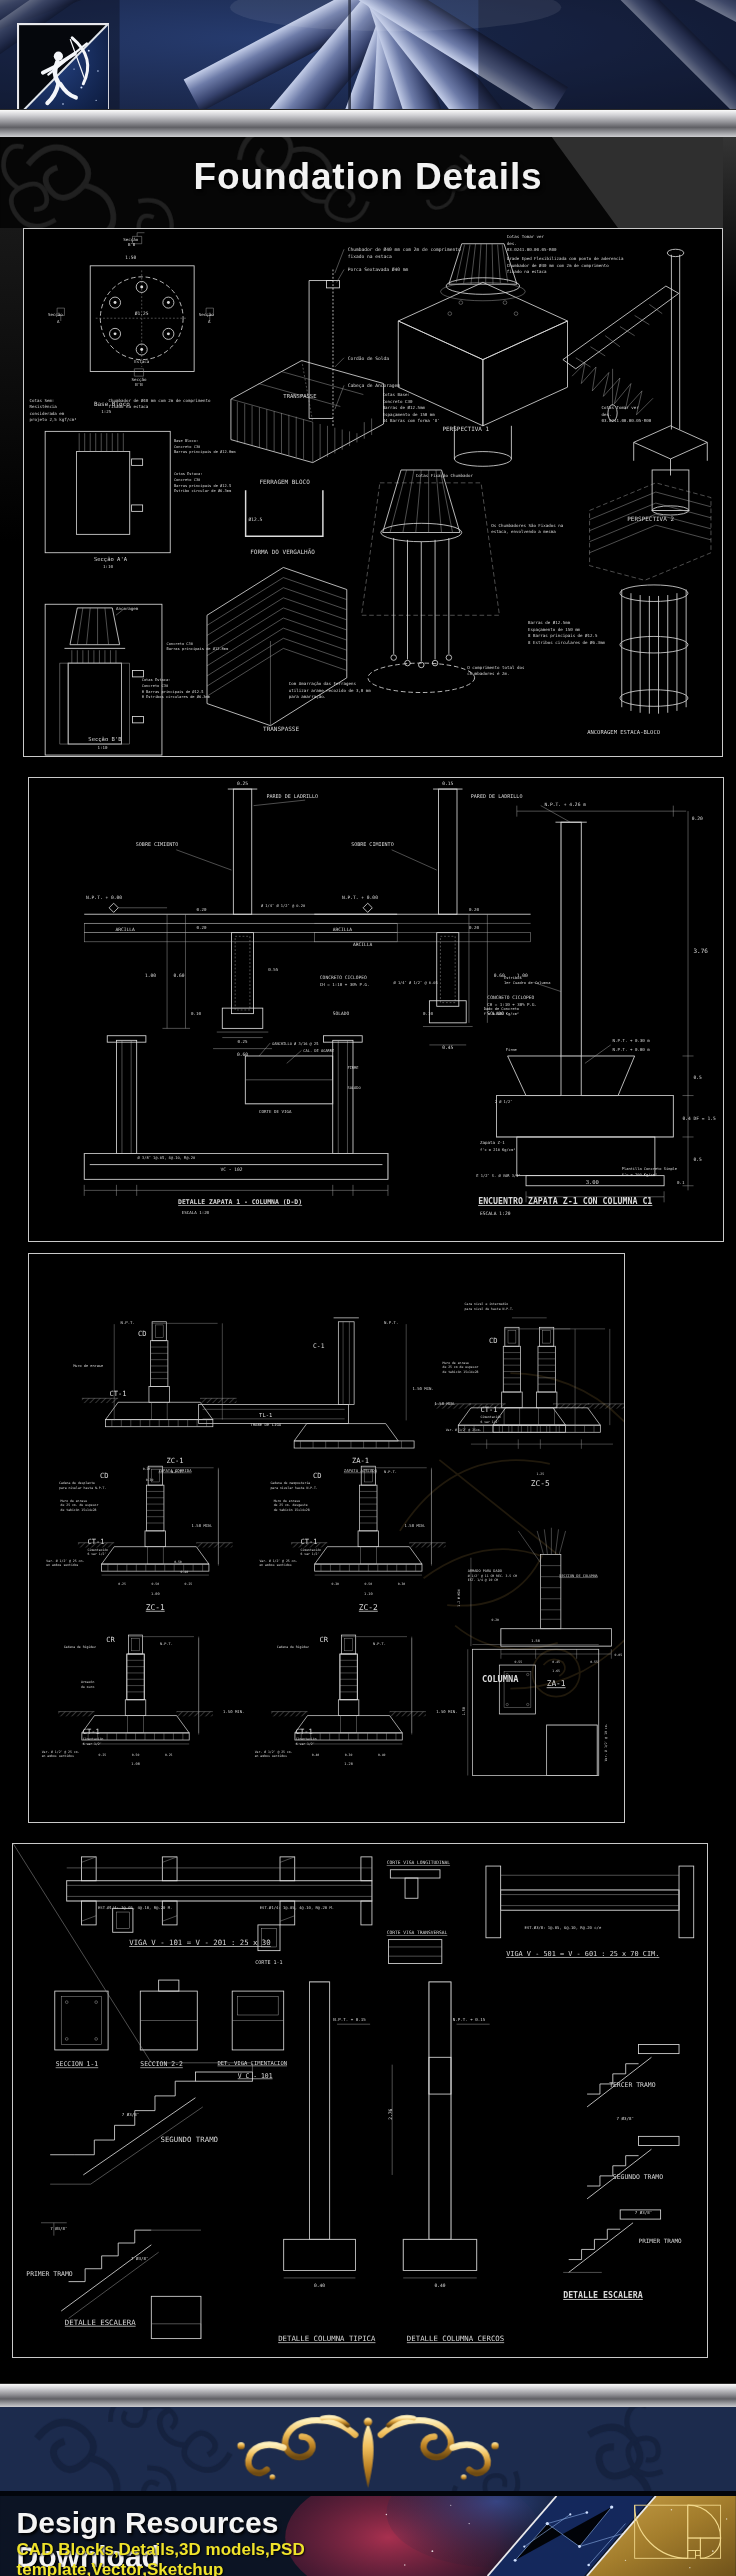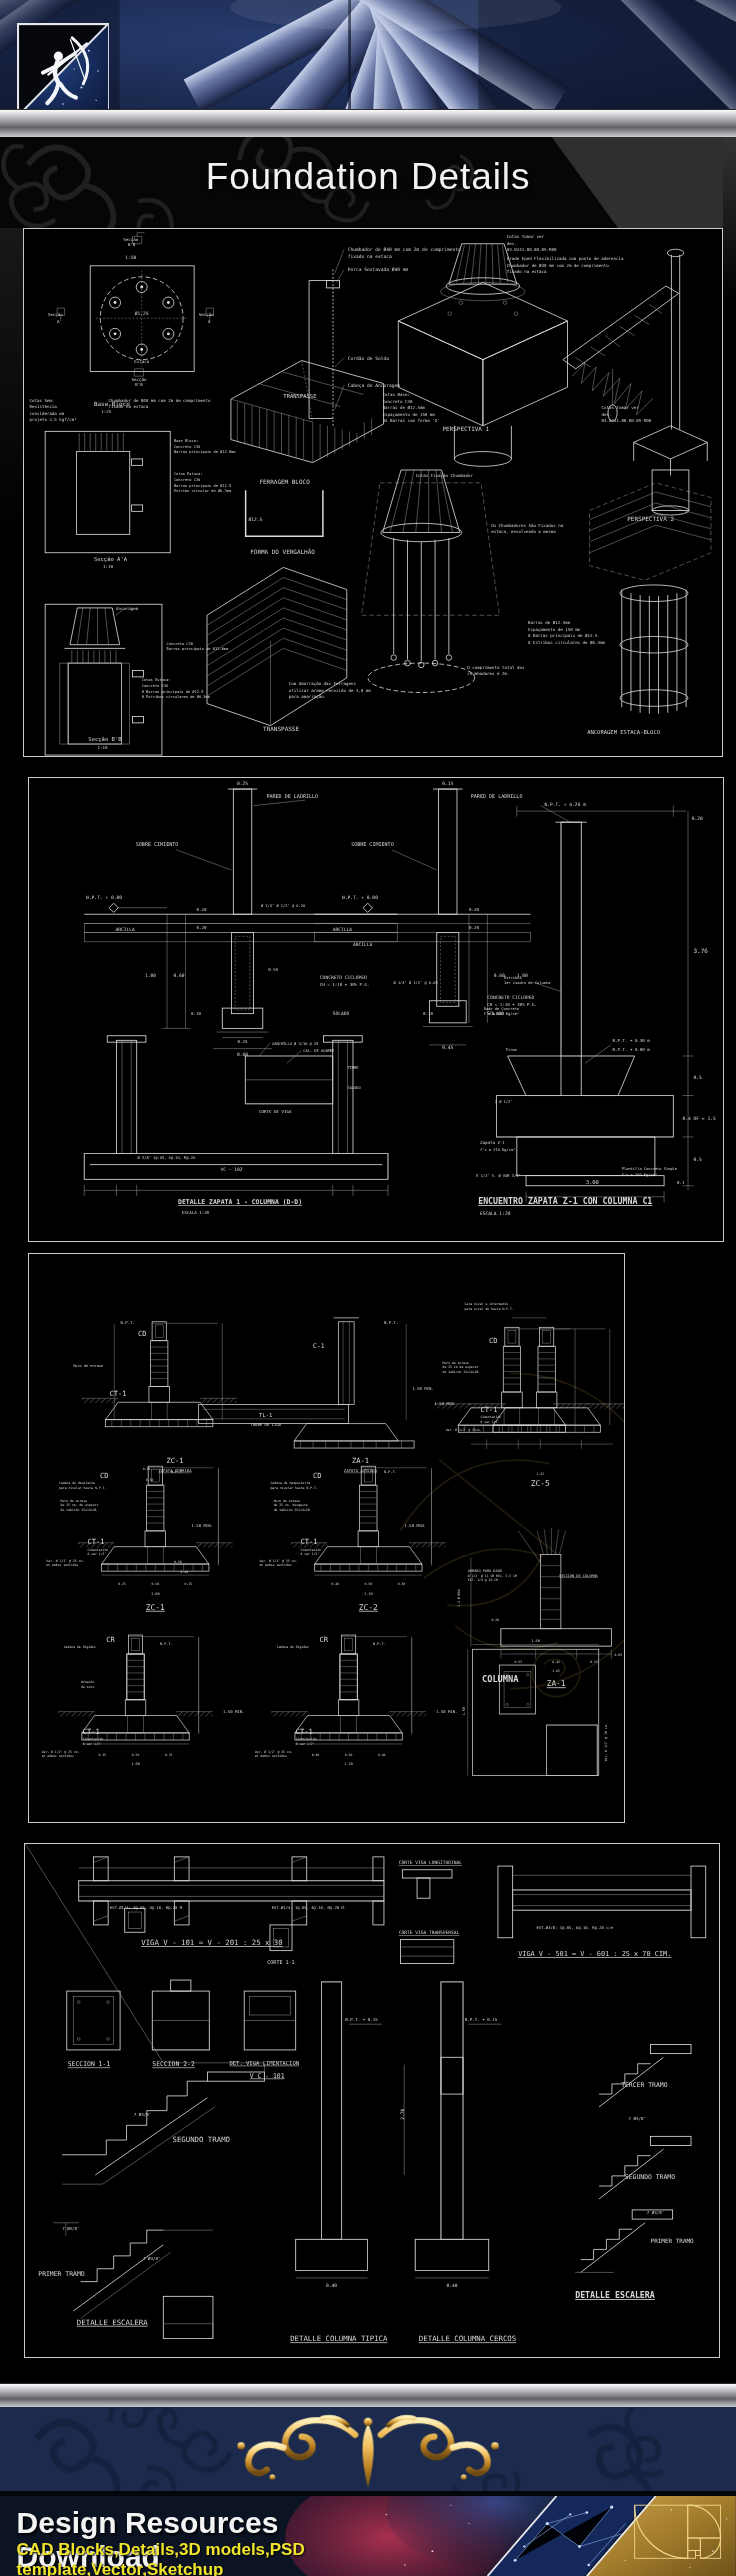--- a/index.html
+++ b/index.html
@@ -9,30 +9,30 @@
   
   #hero{left:0;top:0;width:736px;height:110px;}
   #logo{left:16.6px;top:23px;width:92px;height:94px;}
   .silverbar{left:0;width:736px;height:28px;
      background:linear-gradient(#fafafa 0%,#d2d2d6 18%,#8e8e93 45%,#606065 62%,#9fa0a4 82%,#d8d8db 100%);
      border-top:0.9px solid #2b2b2b;border-bottom:0.9px solid #222;}
   #bar-top{top:109px;}
   #bar-bottom{top:2383px;height:24px;}
   #titleband{left:0;top:137px;width:736px;height:91px;background:#050505;}
   #page-title{left:0;top:156px;width:736px;text-align:center;color:#f2f2f2;
-     font-size:37px;font-weight:normal;letter-spacing:0.9px;
+     font-size:37px;font-weight:bold;letter-spacing:0.9px;
      text-shadow:1.8px 2.8px 3.7px rgba(0,0,0,.9), 0 0 1.8px #000;}
   #lstrip{left:0;top:228px;width:23px;height:350px;background:linear-gradient(#181818,#000 90%);}
   #rstrip{left:723px;top:137px;width:13px;height:166px;background:linear-gradient(#343434,#000);}
   
   .panel{background:#000;border:0.9px solid #c9c9c9;box-sizing:border-box;}
   #panel1{left:23px;top:228px;width:700px;height:529px;}
   #panel2{left:28px;top:777px;width:696px;height:465px;}
   #panel3{left:28px;top:1253px;width:597px;height:570px;}
-  #panel4{left:24px;top:1843px;width:696px;height:515px;}
+  #panel4{left:12px;top:1843px;width:696px;height:515px;}
   .panel svg{display:block;width:100%;height:100%;}
   .ln{stroke:#dcdcdc;stroke-width:0.9;fill:none;}
   .lnw{stroke:#dcdcdc;stroke-width:1.6;fill:none;}
   .thin{stroke:#a9a9a9;stroke-width:0.5;fill:none;}
   .dash{stroke-dasharray:5 3;}
   .dash2{stroke-dasharray:2 2;}
   .cadtxt{fill:#d8d8d8;font-family:"DejaVu Sans Mono","Liberation Mono",monospace;}
   .wm{opacity:0.2;}
   .wm path,.wm circle{stroke:#a07c3c;stroke-width:2.2;fill:none;}
   

